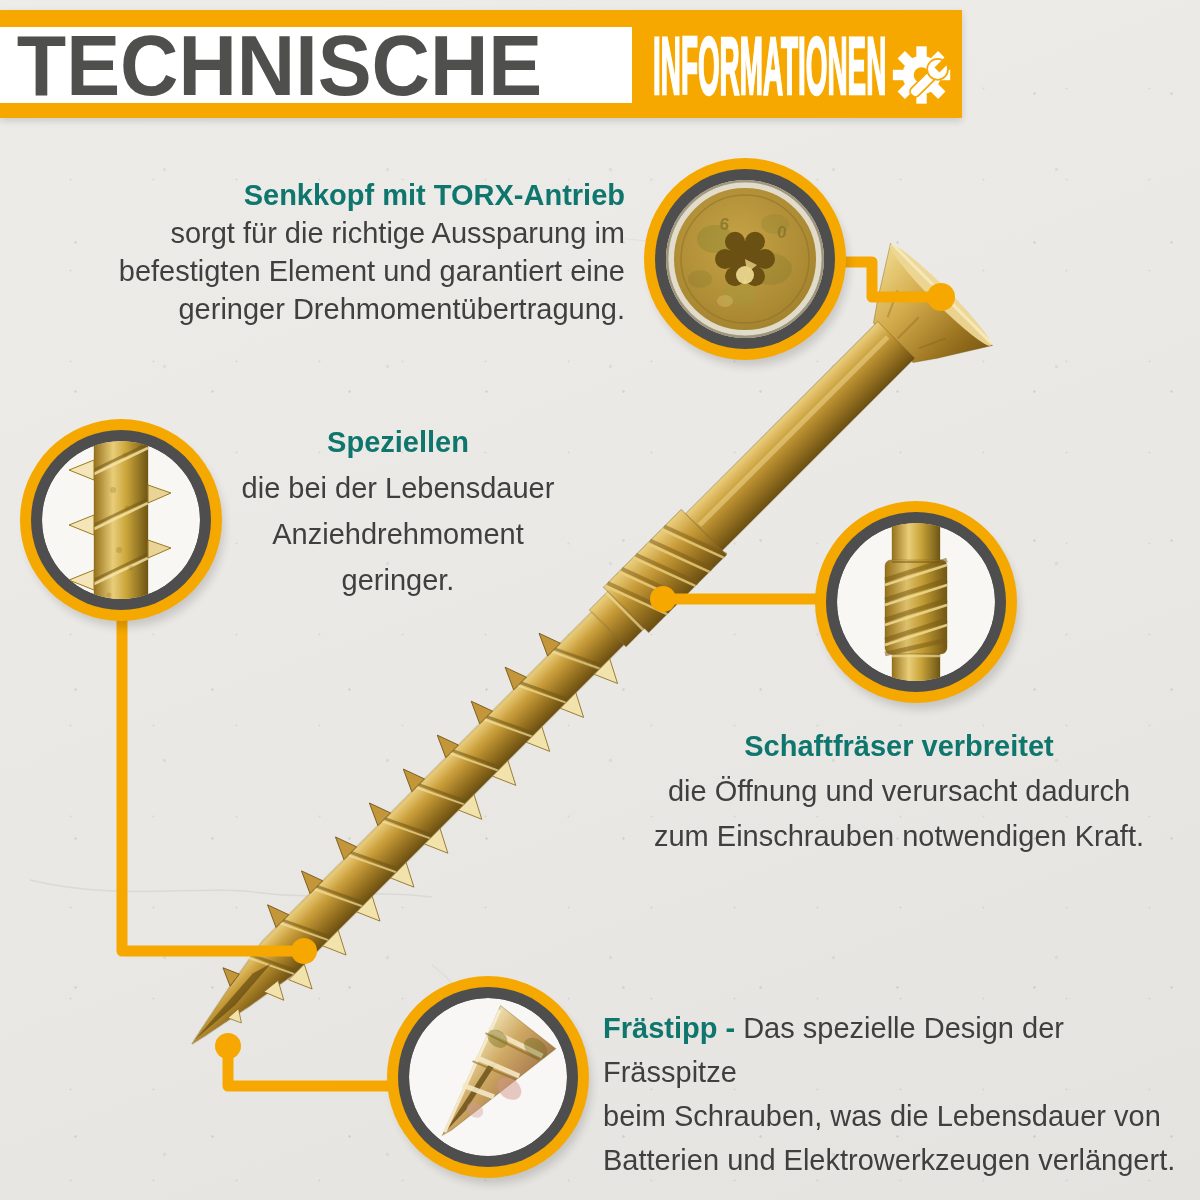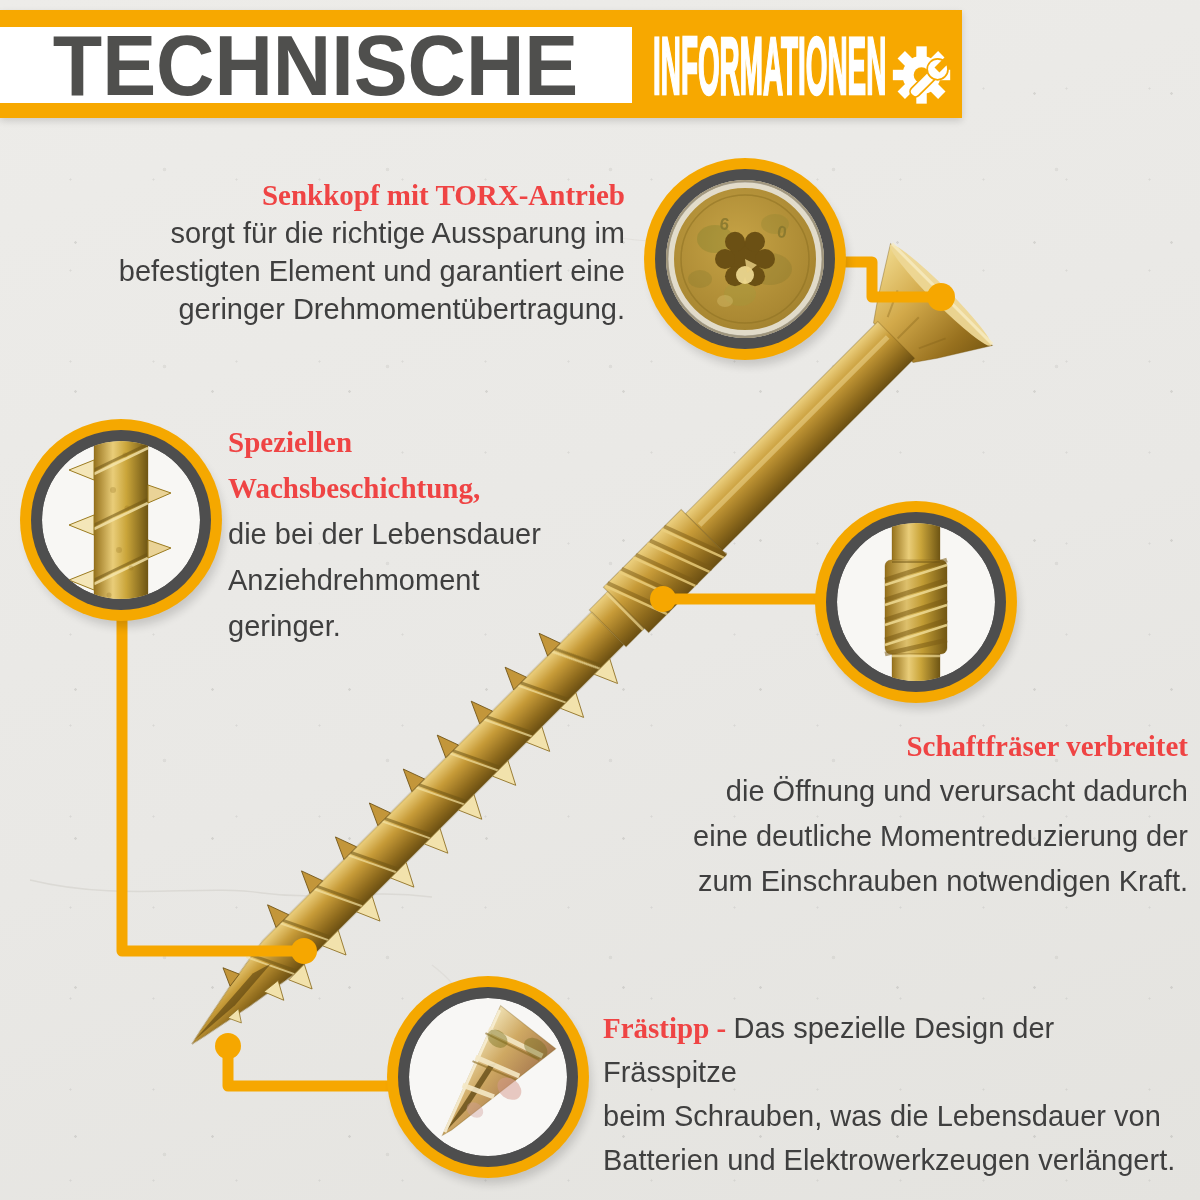--- a/index.html
+++ b/index.html
@@ -18,41 +18,41 @@
     background-position:7px 19px,53px 71px,29px 43px;
   }
   #art{position:absolute;left:0;top:0;z-index:1;}
   
   #header-bar{
     position:absolute;left:0;top:10px;width:962px;height:108px;z-index:3;
     background:#F7A800;box-shadow:0 3px 7px rgba(0,0,0,.14);
   }
   #title-left-box{
     position:absolute;left:0;top:17px;width:632px;height:76px;background:#ffffff;
-    display:flex;align-items:center;justify-content:center;
+    display:flex;align-items:center;
   }
   #title-left-box .t{
     font-size:86px;font-weight:700;color:#4F4F4D;letter-spacing:0px;
     transform:scaleX(.94);transform-origin:center;white-space:nowrap;line-height:76px;
   }
   #title-right{
     position:absolute;left:653px;top:17px;height:76px;line-height:78px;white-space:nowrap;
   }
   #title-right .t{
     display:inline-block;font-size:82px;font-weight:700;color:#ffffff;
     -webkit-text-stroke:2.6px #ffffff;
     transform:scaleX(.34);transform-origin:left center;white-space:nowrap;
   }
   #header-icon{position:absolute;left:892px;top:32px;width:66px;height:66px;}
   
   .blk{position:absolute;z-index:2;font-size:29px;color:#3F3F3F;}
-  .blk .bold{font-weight:700;color:#ef4444;font-family:Liberation Serif, serif;}
+  .blk .bold{font-weight:700;color:#0f766e;}
   .blk-senkkopf{left:85px;top:176px;width:540px;text-align:right;line-height:38px;}
-  .blk-wachs{left:228px;top:419px;width:340px;text-align:left;line-height:46px;}
-  .blk-schaftfraeser{left:610px;top:724px;width:578px;text-align:right;line-height:45px;}
+  .blk-wachs{left:228px;top:419px;width:340px;text-align:center;line-height:46px;}
+  .blk-schaftfraeser{left:610px;top:724px;width:578px;text-align:center;line-height:45px;}
   .blk-fraestipp{left:603px;top:1006px;width:590px;text-align:left;line-height:44px;}
 </style>
 </head>
 <body>
 
 <svg id="art" width="1200" height="1200" viewBox="0 0 1200 1200">
   <defs>
     <linearGradient id="gGold" x1="0" y1="0" x2="1" y2="0">
       <stop offset="0" stop-color="#ecd07f"></stop>
         <stop offset=".35" stop-color="#c79b38"></stop>
@@ -360,29 +360,27 @@
 
 <div id="annotations">
     <div class="blk blk-senkkopf">
       <div class="line"><span class="bold">Senkkopf mit TORX-Antrieb</span></div>
       <div class="line"><span>sorgt für die richtige Aussparung im</span></div>
       <div class="line"><span>befestigten Element und garantiert eine</span></div>
       <div class="line"><span>geringer Drehmomentübertragung.</span></div>
     </div>
     <div class="blk blk-wachs">
       <div class="line"><span class="bold">Speziellen</span></div>
-      <div class="line"><span class="bold">Wachsbeschichtung,</span></div>
       <div class="line"><span>die bei der Lebensdauer</span></div>
       <div class="line"><span>Anziehdrehmoment</span></div>
       <div class="line"><span>geringer.</span></div>
     </div>
     <div class="blk blk-schaftfraeser">
       <div class="line"><span class="bold">Schaftfräser verbreitet</span></div>
       <div class="line"><span>die Öffnung und verursacht dadurch</span></div>
-      <div class="line"><span>eine deutliche Momentreduzierung der</span></div>
       <div class="line"><span>zum Einschrauben notwendigen Kraft.</span></div>
     </div>
     <div class="blk blk-fraestipp">
       <div class="line"><span class="bold">Frästipp - </span><span>Das spezielle Design der Frässpitze</span></div>
       <div class="line"><span>beim Schrauben, was die Lebensdauer von</span></div>
       <div class="line"><span>Batterien und Elektrowerkzeugen verlängert.</span></div>
     </div>
   </div>
 
 </body></html>

